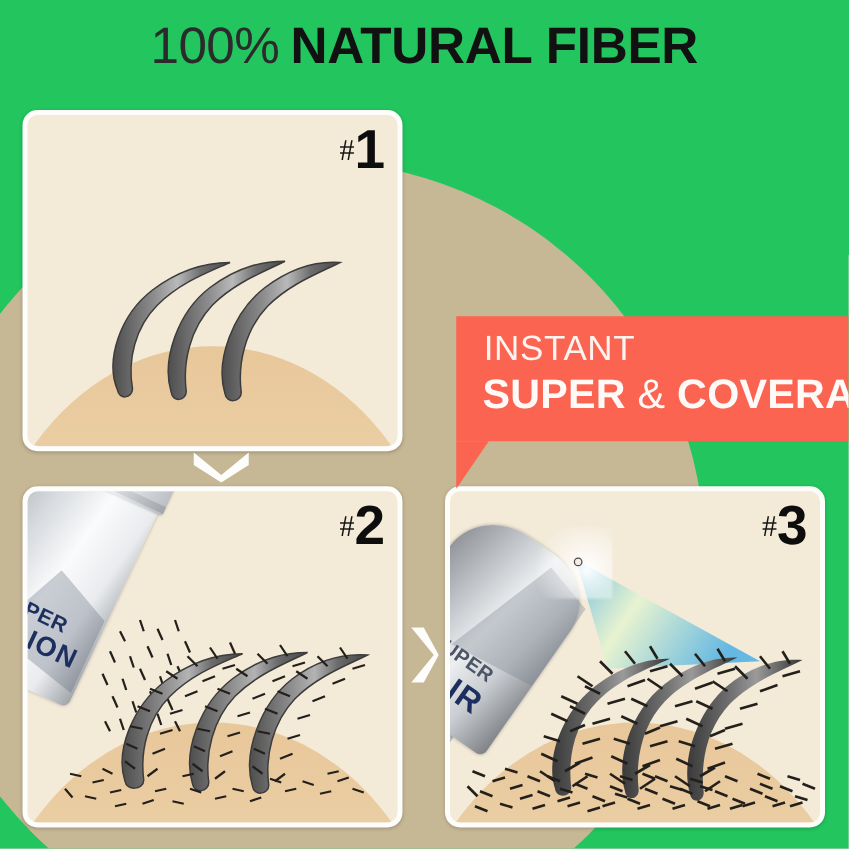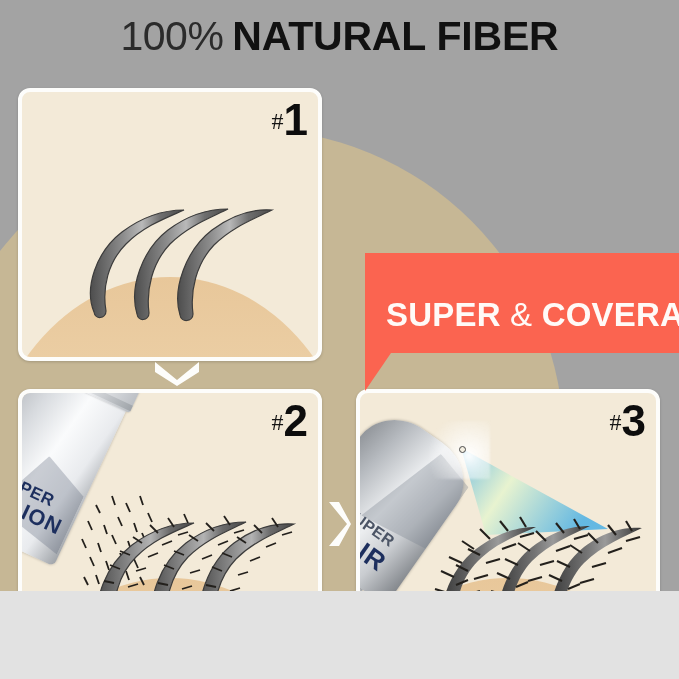--- a/index.html
+++ b/index.html
@@ -2,21 +2,21 @@
 <html><head>
 <meta charset="utf-8">
 <style>
   html,body{margin:0;padding:0;}
   body{
     width:679px;height:679px;
     background:#e2e2e2;
     font-family:"Liberation Sans", sans-serif;
     overflow:hidden;
   }
-  #stage{position:relative;width:679px;height:591px;overflow:hidden;background:#a3a3a3;}
+  #stage{position:relative;width:679px;height:679px;overflow:hidden;background:#22c55e;}
 
   
   .tan-circle{
     position:absolute;
     left:-66px; top:129px;
     width:630px;height:630px;
     border-radius:50%;
     background:#c6b795;
   }
 
@@ -236,20 +236,21 @@
   </div>
 
   <div class="chev" id="chev-down">
     <svg width="48" height="28" viewBox="0 0 48 28">
       <path d="M2 4 L24 22 L46 4 L46 14 L24 28 L2 14 Z" fill="#fdfdfb"></path>
     </svg>
   </div>
 
   <div class="banner-tail"></div>
   <div class="banner">
+    <div class="l1">INSTANT</div>
     <div class="l2">
       <span>SUPER</span>
       <span class="amp">&amp;</span>
       <span>COVERAGE</span>
     </div>
   </div>
 
   <div class="panel" id="panel2">
     <div class="panel-inner">
       <div class="scalp"></div>

